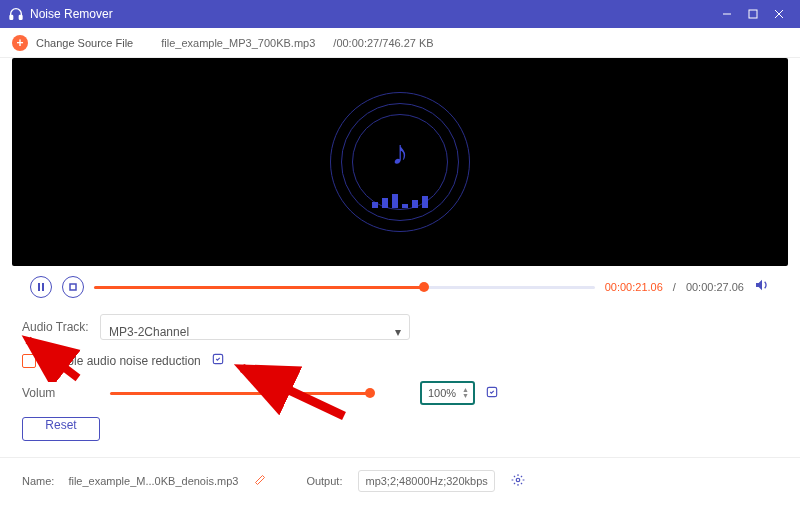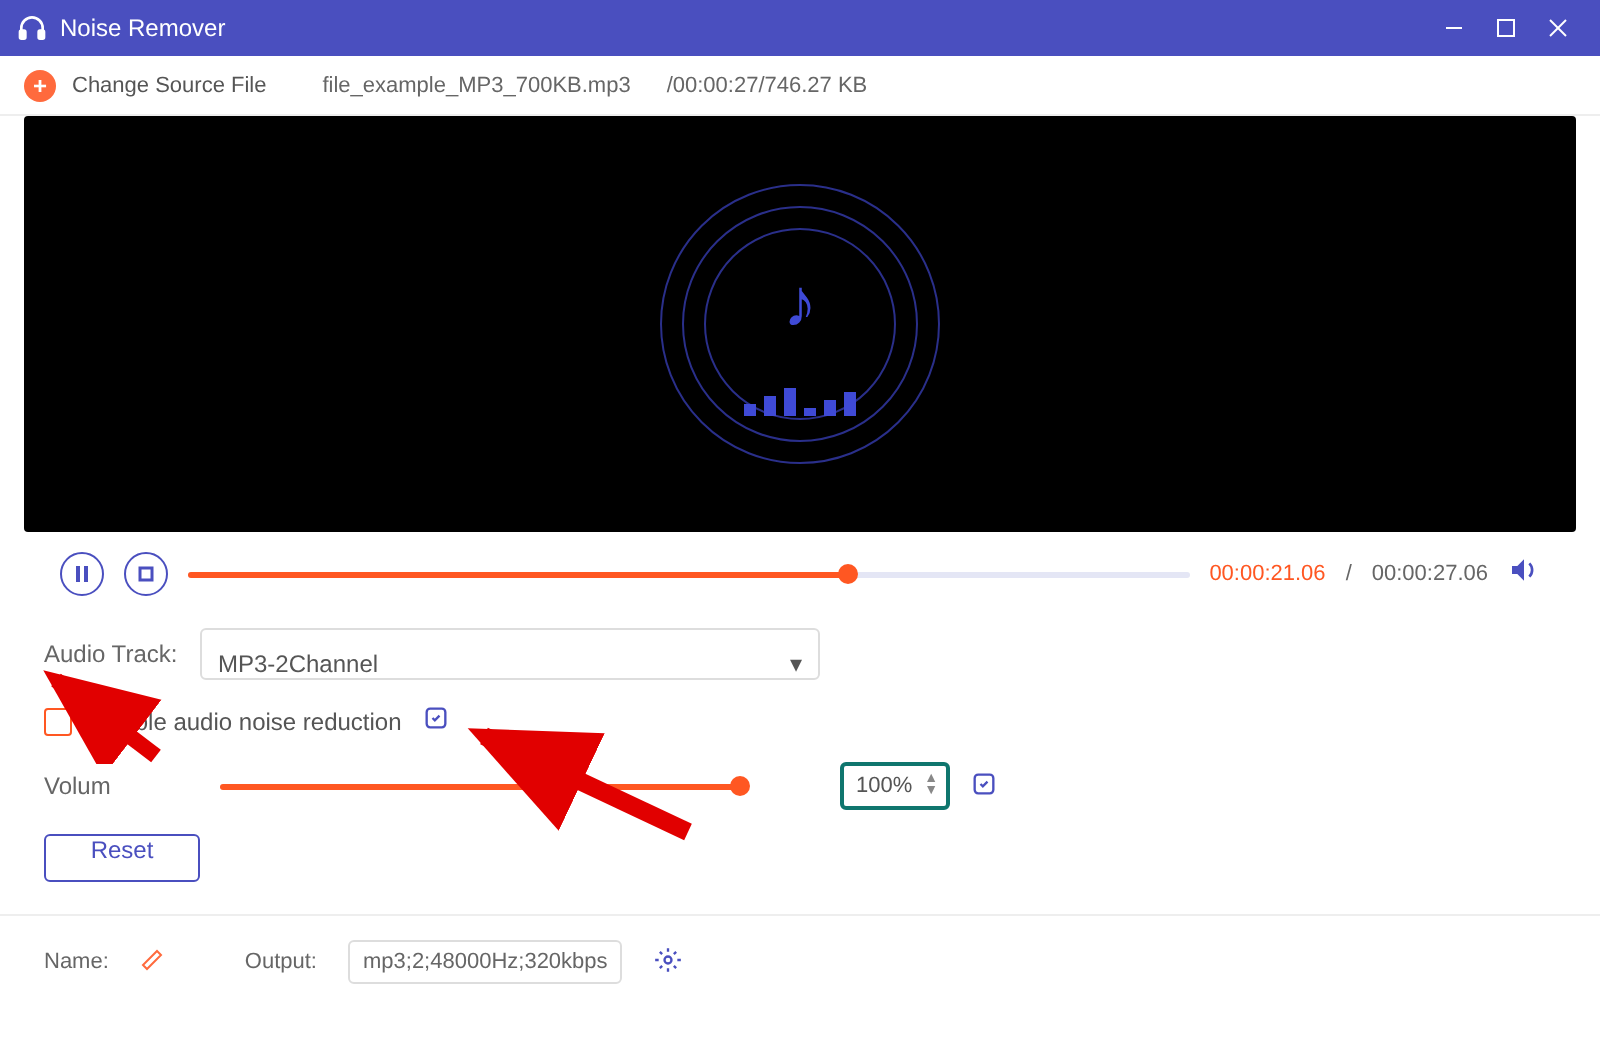--- a/index.html
+++ b/index.html
@@ -184,20 +184,21 @@
       </defs>
     <path d="M112 54 L10 6" stroke="#e10000" stroke-width="9" marker-end="url(#ah2)" fill="none"></path>
   </svg>
 </div>
 
 <div class="sep"></div>
 
 <div class="bottom">
   <div class="row" style="margin-bottom:8px">
     <span>Name:</span>
+    <span style="margin-left:4px">file_example_M...0KB_denois.mp3</span>
     <span class="small-icon" style="margin-left:6px"><svg width="12" height="12" viewBox="0 0 24 24" fill="none" stroke="#ff6a3d" stroke-width="2">
           <path d="M3 17l4 4L21 7l-4-4L3 17z"></path>
         </svg></span>
     <span style="margin-left:30px">Output:</span>
     <div class="outbox" style="margin-left:6px">
       <span>mp3;2;48000Hz;320kbps</span>
     </div>
     <span class="small-icon" style="margin-left:6px"><svg width="14" height="14" viewBox="0 0 24 24" fill="none" stroke="#4a4fbf" stroke-width="2">
           <circle cx="12" cy="12" r="3"></circle>
           <path d="M12 2v3M12 19v3M4 12H1M23 12h-3M5 5l2 2M17 17l2 2M5 19l2-2M17 7l2-2"></path>

